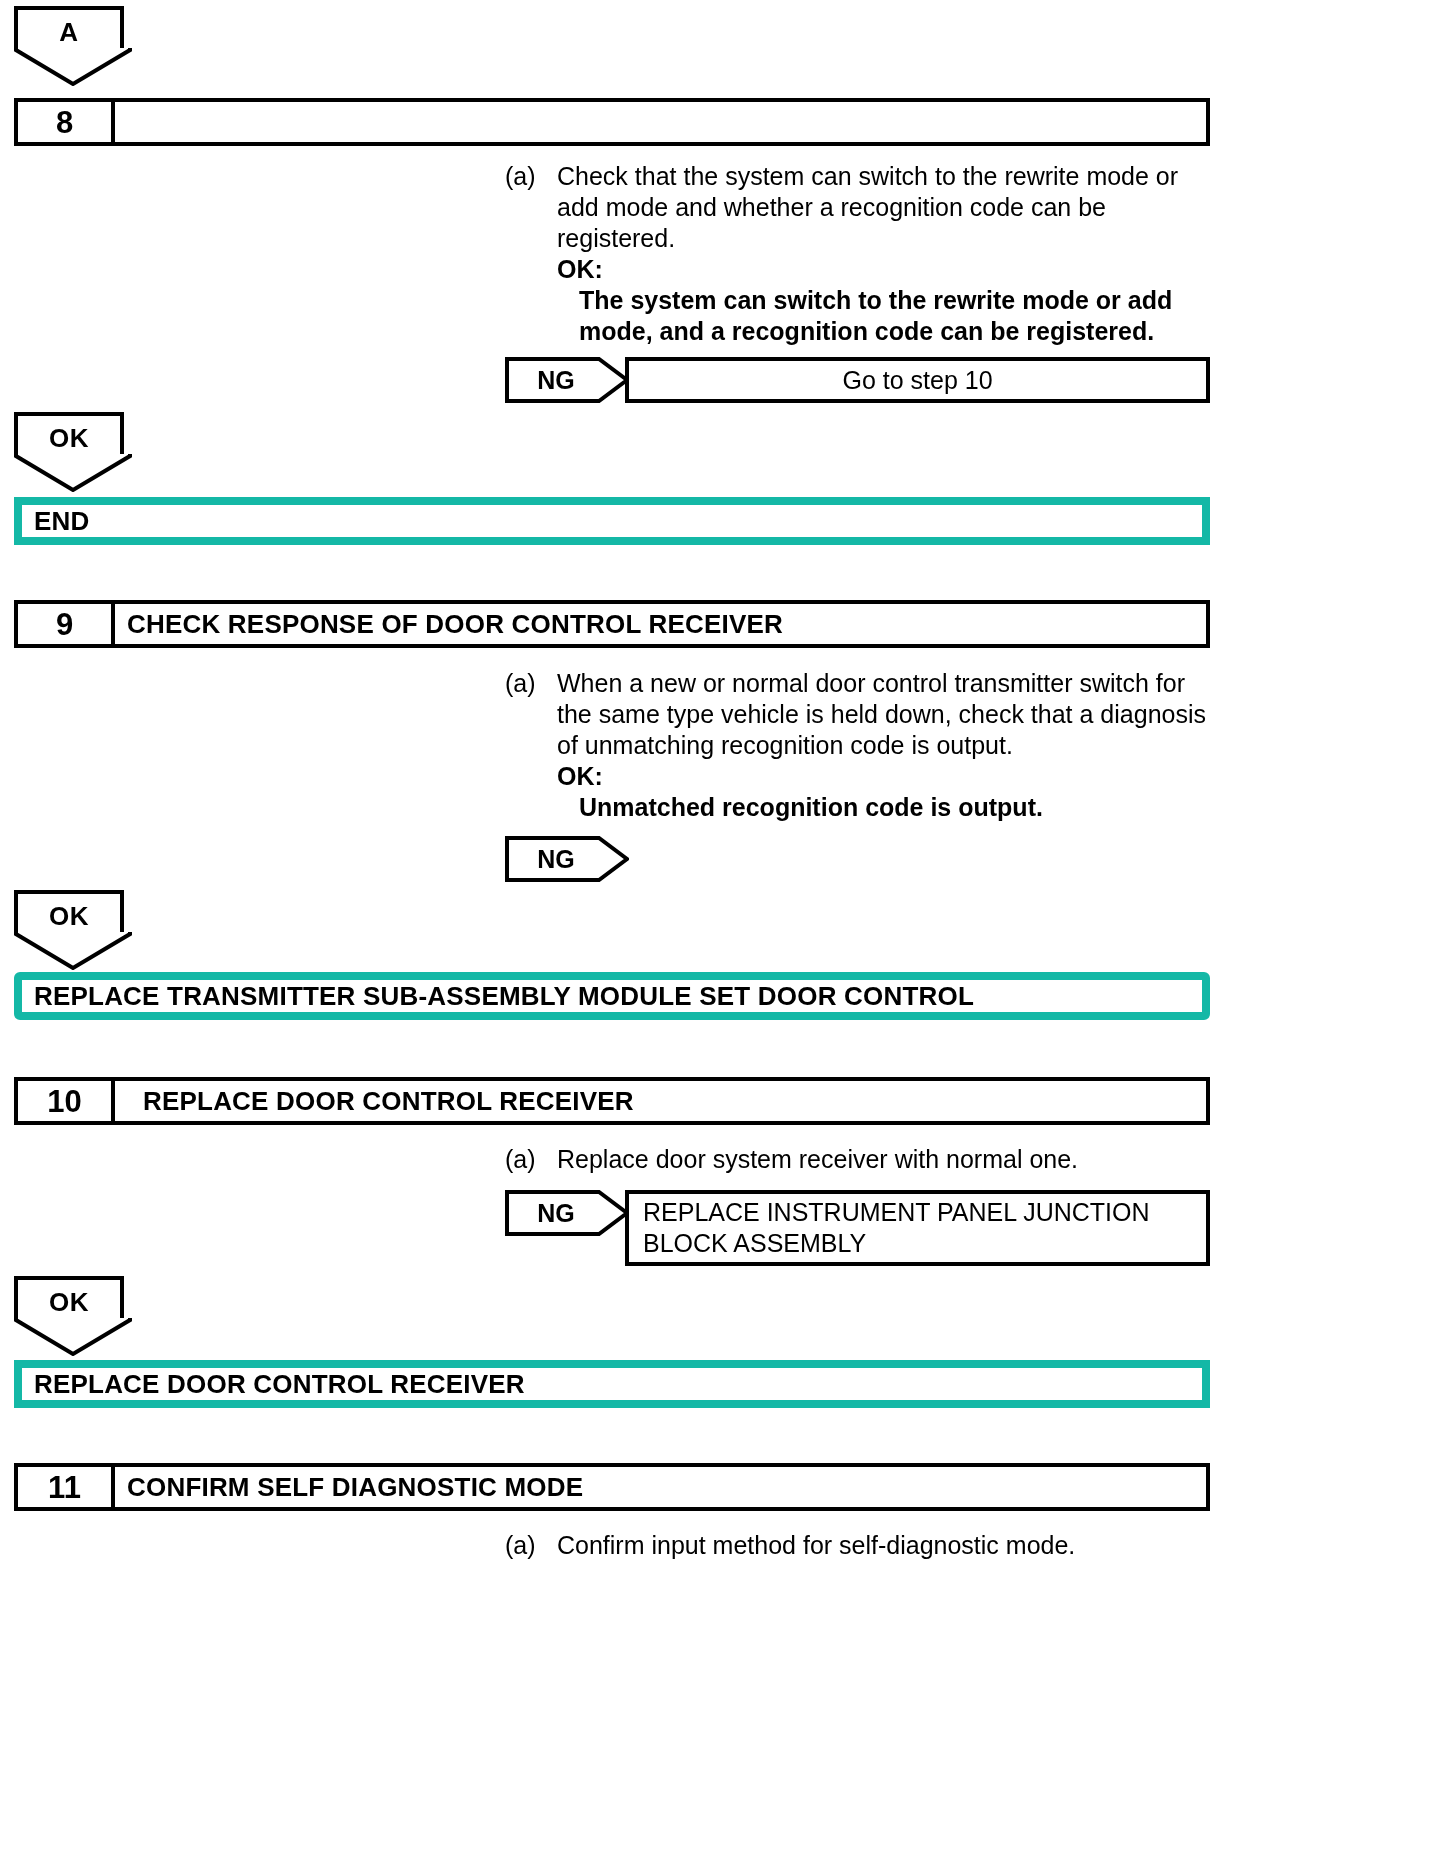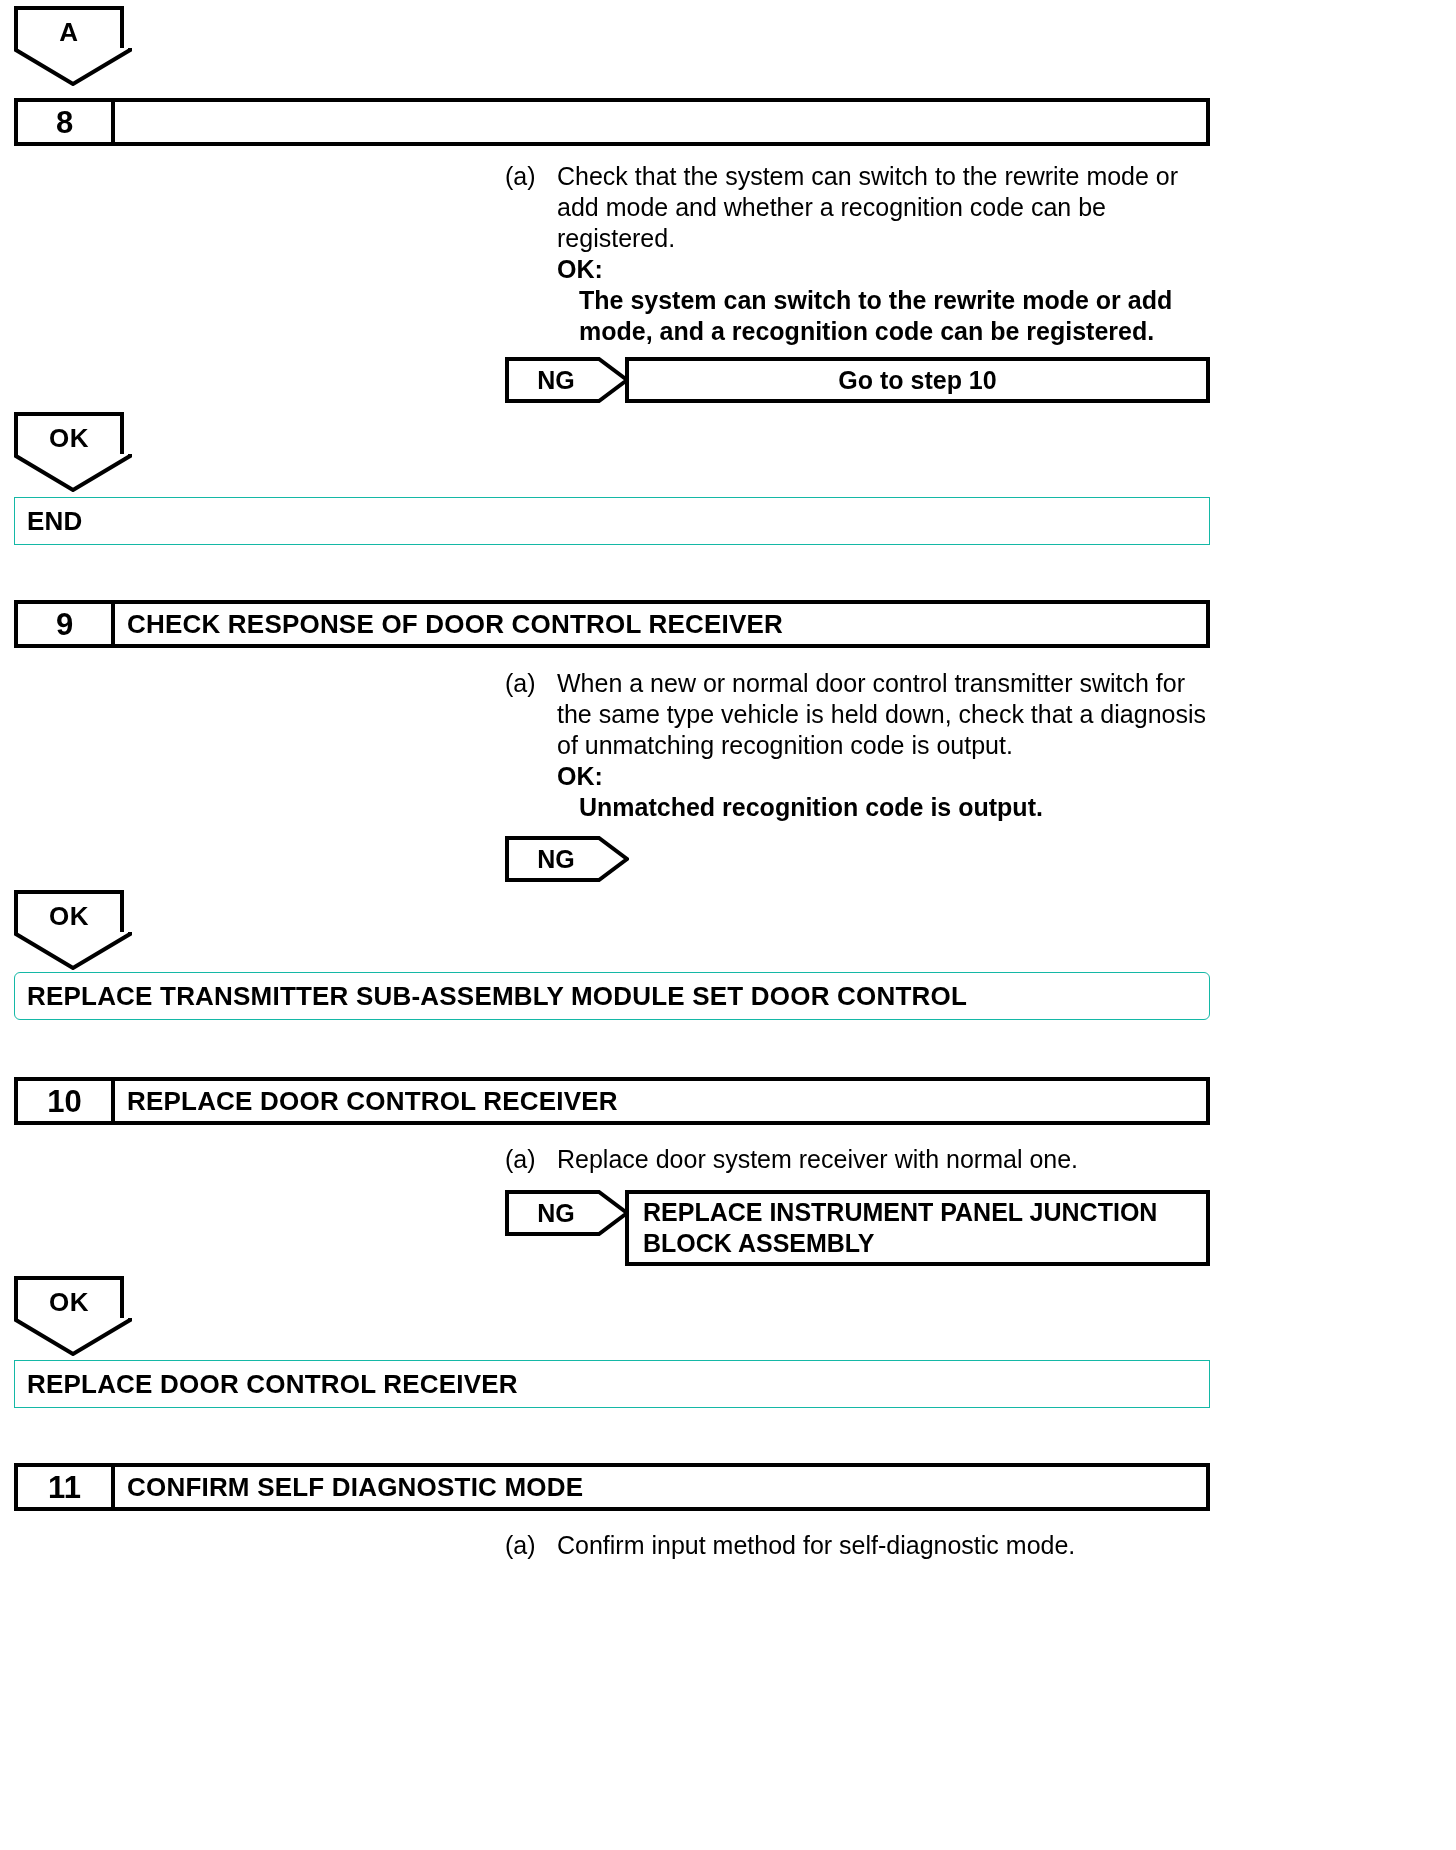--- a/index.html
+++ b/index.html
@@ -56,21 +56,21 @@
     display:flex;align-items:center;
     padding-left:12px;
     font-size:26px;font-weight:700;
     letter-spacing:.2px;
     white-space:nowrap;
   }
 
   
   .resultbox{
     position:absolute;
-    border:1px solid #14b8a6;
+    border:8px solid #14b8a6;
     box-sizing:border-box;
     background:#fff;
     display:flex;align-items:center;
     padding-left:12px;
     font-size:26px;font-weight:700;
     letter-spacing:.2px;
     white-space:nowrap;
   }
 
   
@@ -103,21 +103,21 @@
     display:flex;align-items:center;justify-content:center;
     font-size:25px;font-weight:700;
     line-height:1;
   }
   .ngbox{
     flex:1 1 auto;
     border:4px solid #000;
     box-sizing:border-box;
     background:#fff;
     display:flex;align-items:center;justify-content:center;
-    font-size:25px;font-weight:700;
+    font-size:25px;font-weight:400;
   }
   .ngbox.left{
     justify-content:flex-start;
     padding-left:14px;
     text-align:left;
     line-height:31px;
   }
   .ngbox.left .l2{display:block;}
 </style>
 </head>
@@ -199,21 +199,21 @@
     <span class="ctext">OK</span>
     <span class="tail">
       <svg width="118" height="38" viewBox="0 0 118 38">
         <polyline points="2,0 2,2 59,36 116,2 116,0" fill="#fff" stroke="#000" stroke-width="4" stroke-linejoin="miter"></polyline>
       </svg>
     </span>
   </div>
 
   <div class="resultbox" style="left:14px;top:972px;width:1196px;height:48px;border-radius:6px;">REPLACE TRANSMITTER SUB-ASSEMBLY MODULE SET DOOR CONTROL</div>
 
-  <div class="stepheader" style="left:14px;top:1077px;width:1196px;height:48px;">
+  <div class="stepheader" style="left:14px;top:1077px;width:1196px;height:48px;gap:16px;">
     <div class="num">10</div>
     <div class="title">REPLACE DOOR CONTROL RECEIVER</div>
   </div>
 
   <div class="instr" style="left:505px;top:1144px;width:710px;">
     <div class="row">
       <span class="marker">(a)</span>
       <span class="body">Replace door system receiver with normal one.</span>
     </div>
   </div>

